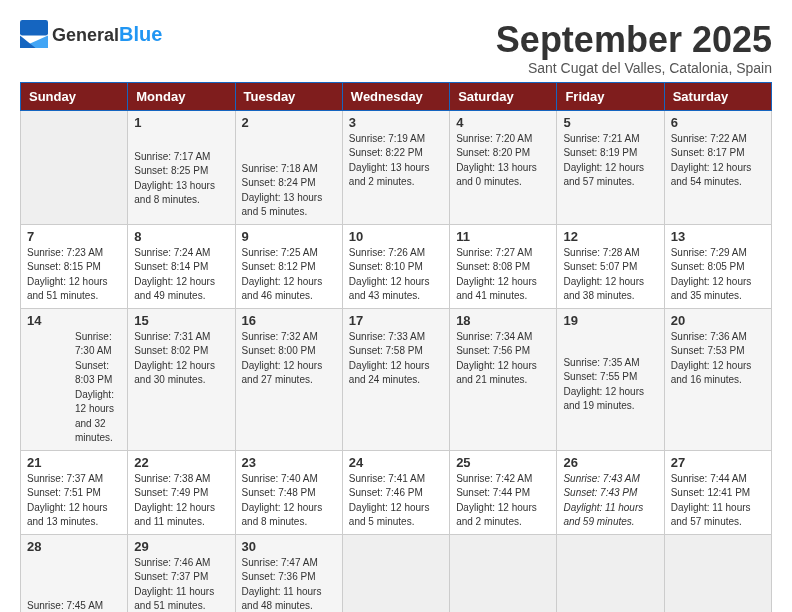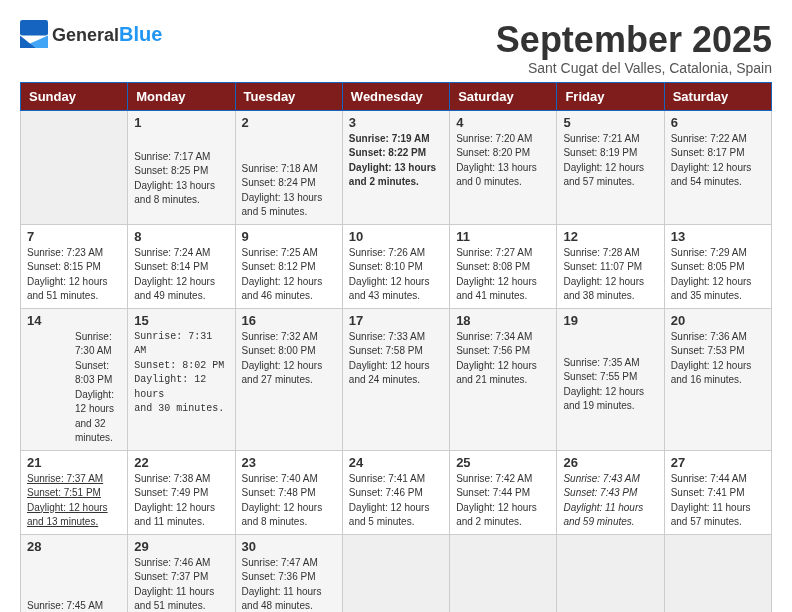--- a/index.html
+++ b/index.html
@@ -129,21 +129,21 @@
         </td>
         <td>
           <div class="day-number">2</div>
           <div class="day-info" style="white-space: pre-line; margin-top: 32px;">Sunrise: 7:18 AM
 Sunset: 8:24 PM
 Daylight: 13 hours
 and 5 minutes.</div>
         </td>
         <td>
           <div class="day-number">3</div>
-          <div class="day-info" style="white-space: pre-line; font-weight: bold;">Sunrise: 7:19 AM
+          <div class="day-info" style="white-space: pre-line;">Sunrise: 7:19 AM
 Sunset: 8:22 PM
 Daylight: 13 hours
 and 2 minutes.</div>
         </td>
         <td>
           <div class="day-number">4</div>
           <div class="day-info" style="white-space: pre-line;">Sunrise: 7:20 AM
 Sunset: 8:20 PM
 Daylight: 13 hours
 and 0 minutes.</div>
@@ -195,21 +195,21 @@
         <td>
           <div class="day-number">11</div>
           <div class="day-info" style="white-space: pre-line;">Sunrise: 7:27 AM
 Sunset: 8:08 PM
 Daylight: 12 hours
 and 41 minutes.</div>
         </td>
         <td>
           <div class="day-number">12</div>
           <div class="day-info" style="white-space: pre-line;">Sunrise: 7:28 AM
-Sunset: 11:07 PM
+Sunset: 5:07 PM
 Daylight: 12 hours
 and 38 minutes.</div>
         </td>
         <td>
           <div class="day-number">13</div>
           <div class="day-info" style="white-space: pre-line;">Sunrise: 7:29 AM
 Sunset: 8:05 PM
 Daylight: 12 hours
 and 35 minutes.</div>
         </td>
@@ -217,21 +217,21 @@
       <tr class="row-stripe">
         <td>
           <div class="day-number">14</div>
           <div class="day-info" style="white-space: pre-line; margin-left: 48px;">Sunrise: 7:30 AM
 Sunset: 8:03 PM
 Daylight: 12 hours
 and 32 minutes.</div>
         </td>
         <td>
           <div class="day-number">15</div>
-          <div class="day-info" style="white-space: pre-line; font-family: Liberation Mono, monospace;">Sunrise: 7:31 AM
+          <div class="day-info" style="white-space: pre-line;">Sunrise: 7:31 AM
 Sunset: 8:02 PM
 Daylight: 12 hours
 and 30 minutes.</div>
         </td>
         <td>
           <div class="day-number">16</div>
           <div class="day-info" style="white-space: pre-line;">Sunrise: 7:32 AM
 Sunset: 8:00 PM
 Daylight: 12 hours
 and 27 minutes.</div>
@@ -261,21 +261,21 @@
           <div class="day-number">20</div>
           <div class="day-info" style="white-space: pre-line;">Sunrise: 7:36 AM
 Sunset: 7:53 PM
 Daylight: 12 hours
 and 16 minutes.</div>
         </td>
       </tr>
       <tr>
         <td>
           <div class="day-number">21</div>
-          <div class="day-info" style="white-space: pre-line; text-decoration: underline;">Sunrise: 7:37 AM
+          <div class="day-info" style="white-space: pre-line;">Sunrise: 7:37 AM
 Sunset: 7:51 PM
 Daylight: 12 hours
 and 13 minutes.</div>
         </td>
         <td>
           <div class="day-number">22</div>
           <div class="day-info" style="white-space: pre-line;">Sunrise: 7:38 AM
 Sunset: 7:49 PM
 Daylight: 12 hours
 and 11 minutes.</div>
@@ -304,21 +304,21 @@
         <td>
           <div class="day-number">26</div>
           <div class="day-info" style="white-space: pre-line; font-style: italic;">Sunrise: 7:43 AM
 Sunset: 7:43 PM
 Daylight: 11 hours
 and 59 minutes.</div>
         </td>
         <td>
           <div class="day-number">27</div>
           <div class="day-info" style="white-space: pre-line;">Sunrise: 7:44 AM
-Sunset: 7:41 PM
+Sunset: 12:41 PM
 Daylight: 11 hours
 and 57 minutes.</div>
         </td>
       </tr>
       <tr class="row-stripe">
         <td>
           <div class="day-number">28</div>
           <div class="day-info" style="white-space: pre-line; margin-top: 45px;">Sunrise: 7:45 AM
 Sunset: 7:39 PM
 Daylight: 11 hours

